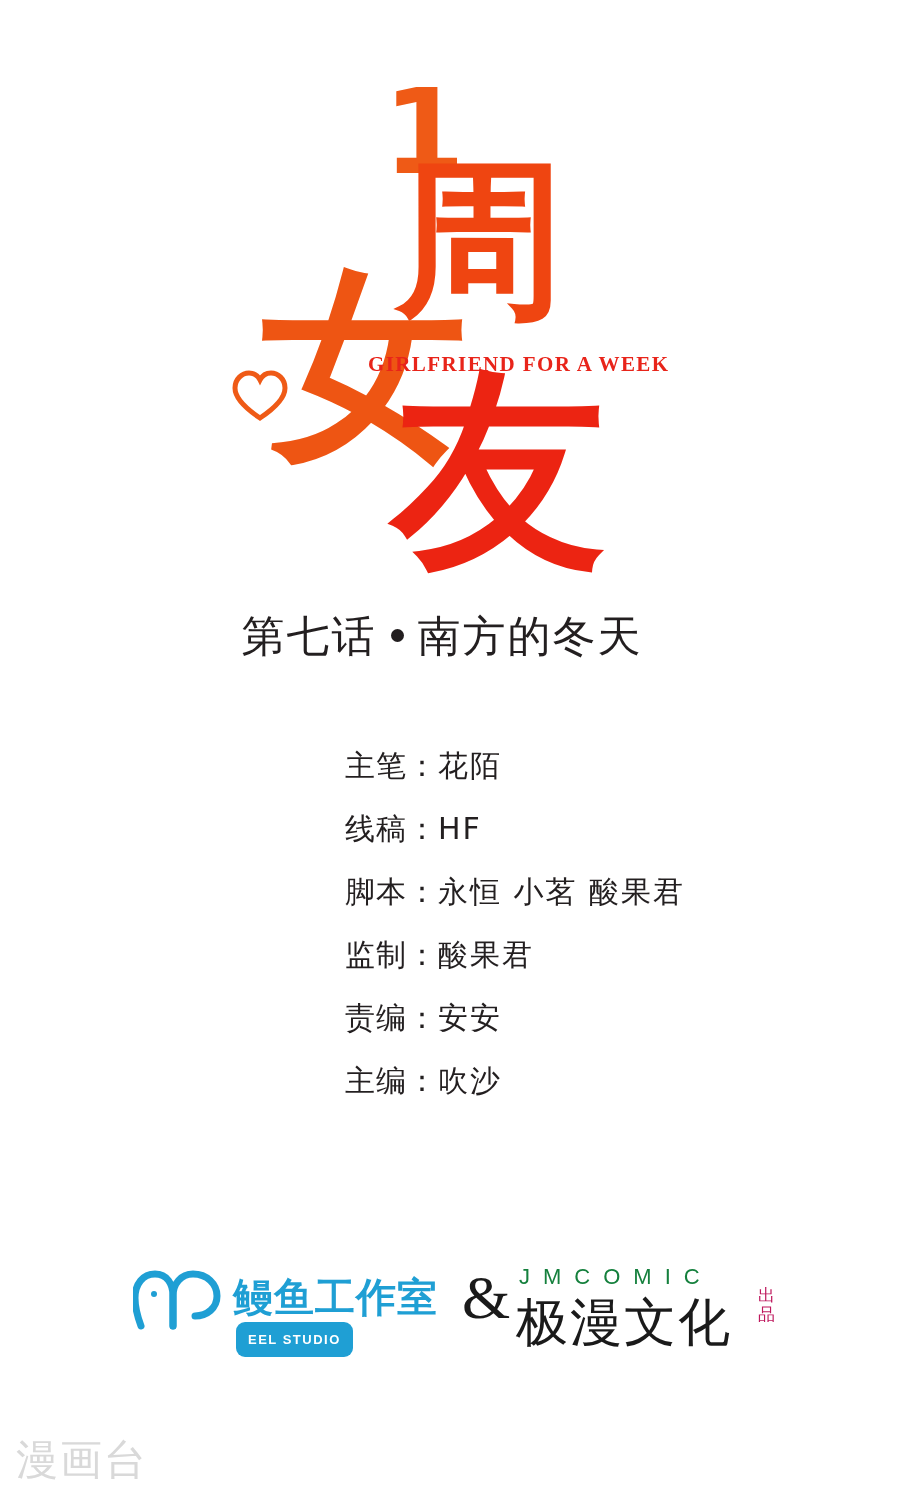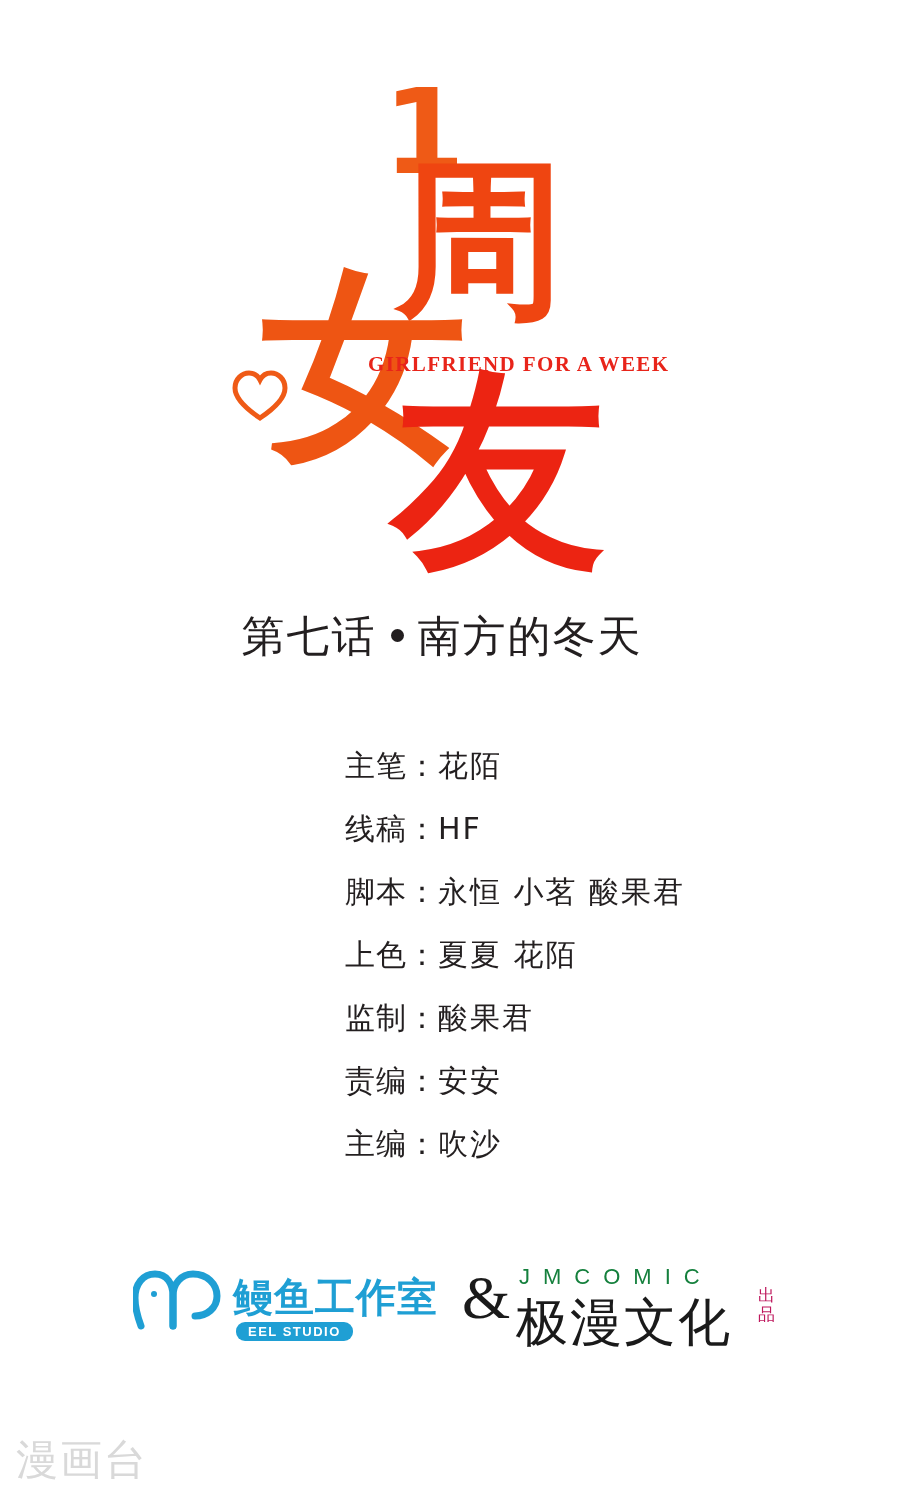--- a/index.html
+++ b/index.html
@@ -146,21 +146,21 @@
     letter-spacing: 1px;
   }
   .eel-sub {
     position: absolute;
     left: 236px;
     top: 60px;
     font-size: 13px;
     color: #ffffff;
     background: #1f9fd4;
     border-radius: 9px;
-    padding: 2px 12px;
+    padding: 10px 12px;
     letter-spacing: 1.5px;
     font-family: "Liberation Sans", sans-serif;
     font-weight: bold;
   }
   .amp {
     position: absolute;
     left: 462px;
     top: 0px;
     font-size: 62px;
     color: #1a1a1a;
@@ -230,23 +230,20 @@
 
 <div class="credits">
   <div class="credit-row">
     <span class="role">主笔：</span><span class="value">花陌</span>
   </div>
   <div class="credit-row">
     <span class="role">线稿：</span><span class="value">HF</span>
   </div>
   <div class="credit-row">
     <span class="role">脚本：</span><span class="value">永恒  小茗  酸果君</span>
-  </div>
-  <div class="credit-row">
-    <span class="role">上色：</span><span class="value">夏夏  花陌</span>
   </div>
   <div class="credit-row">
     <span class="role">监制：</span><span class="value">酸果君</span>
   </div>
   <div class="credit-row">
     <span class="role">责编：</span><span class="value">安安</span>
   </div>
   <div class="credit-row">
     <span class="role">主编：</span><span class="value">吹沙</span>
   </div>

